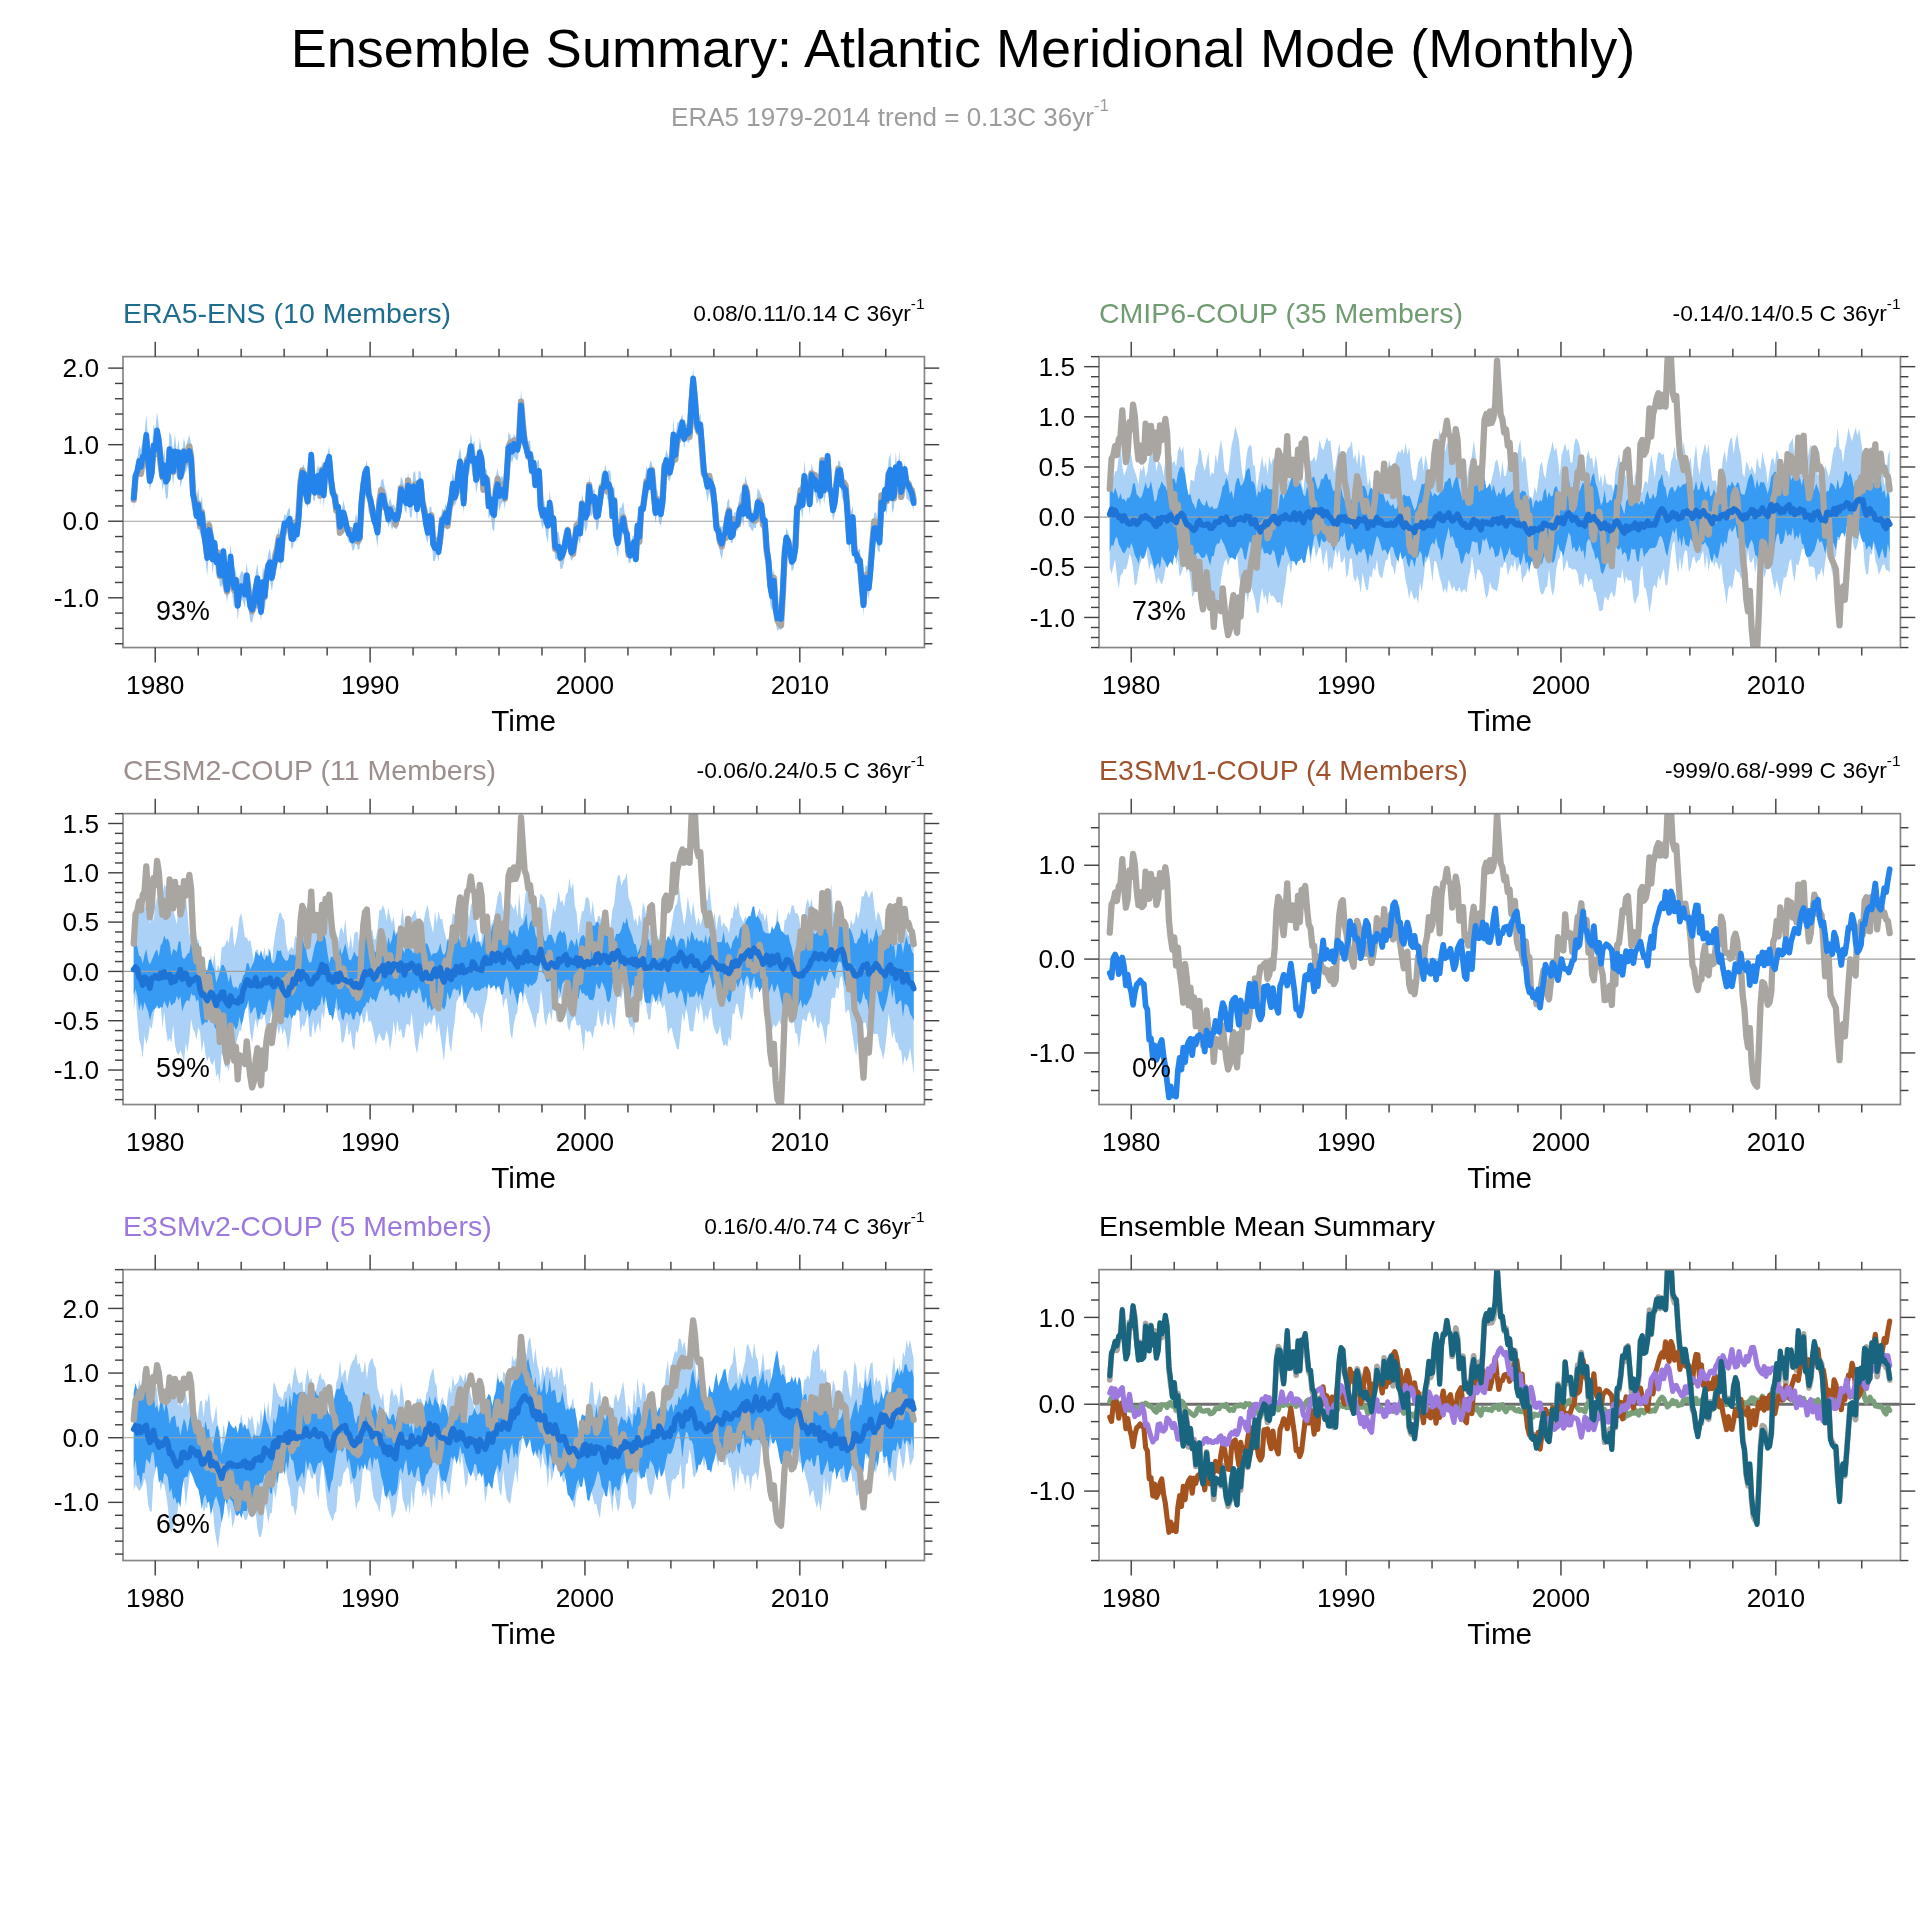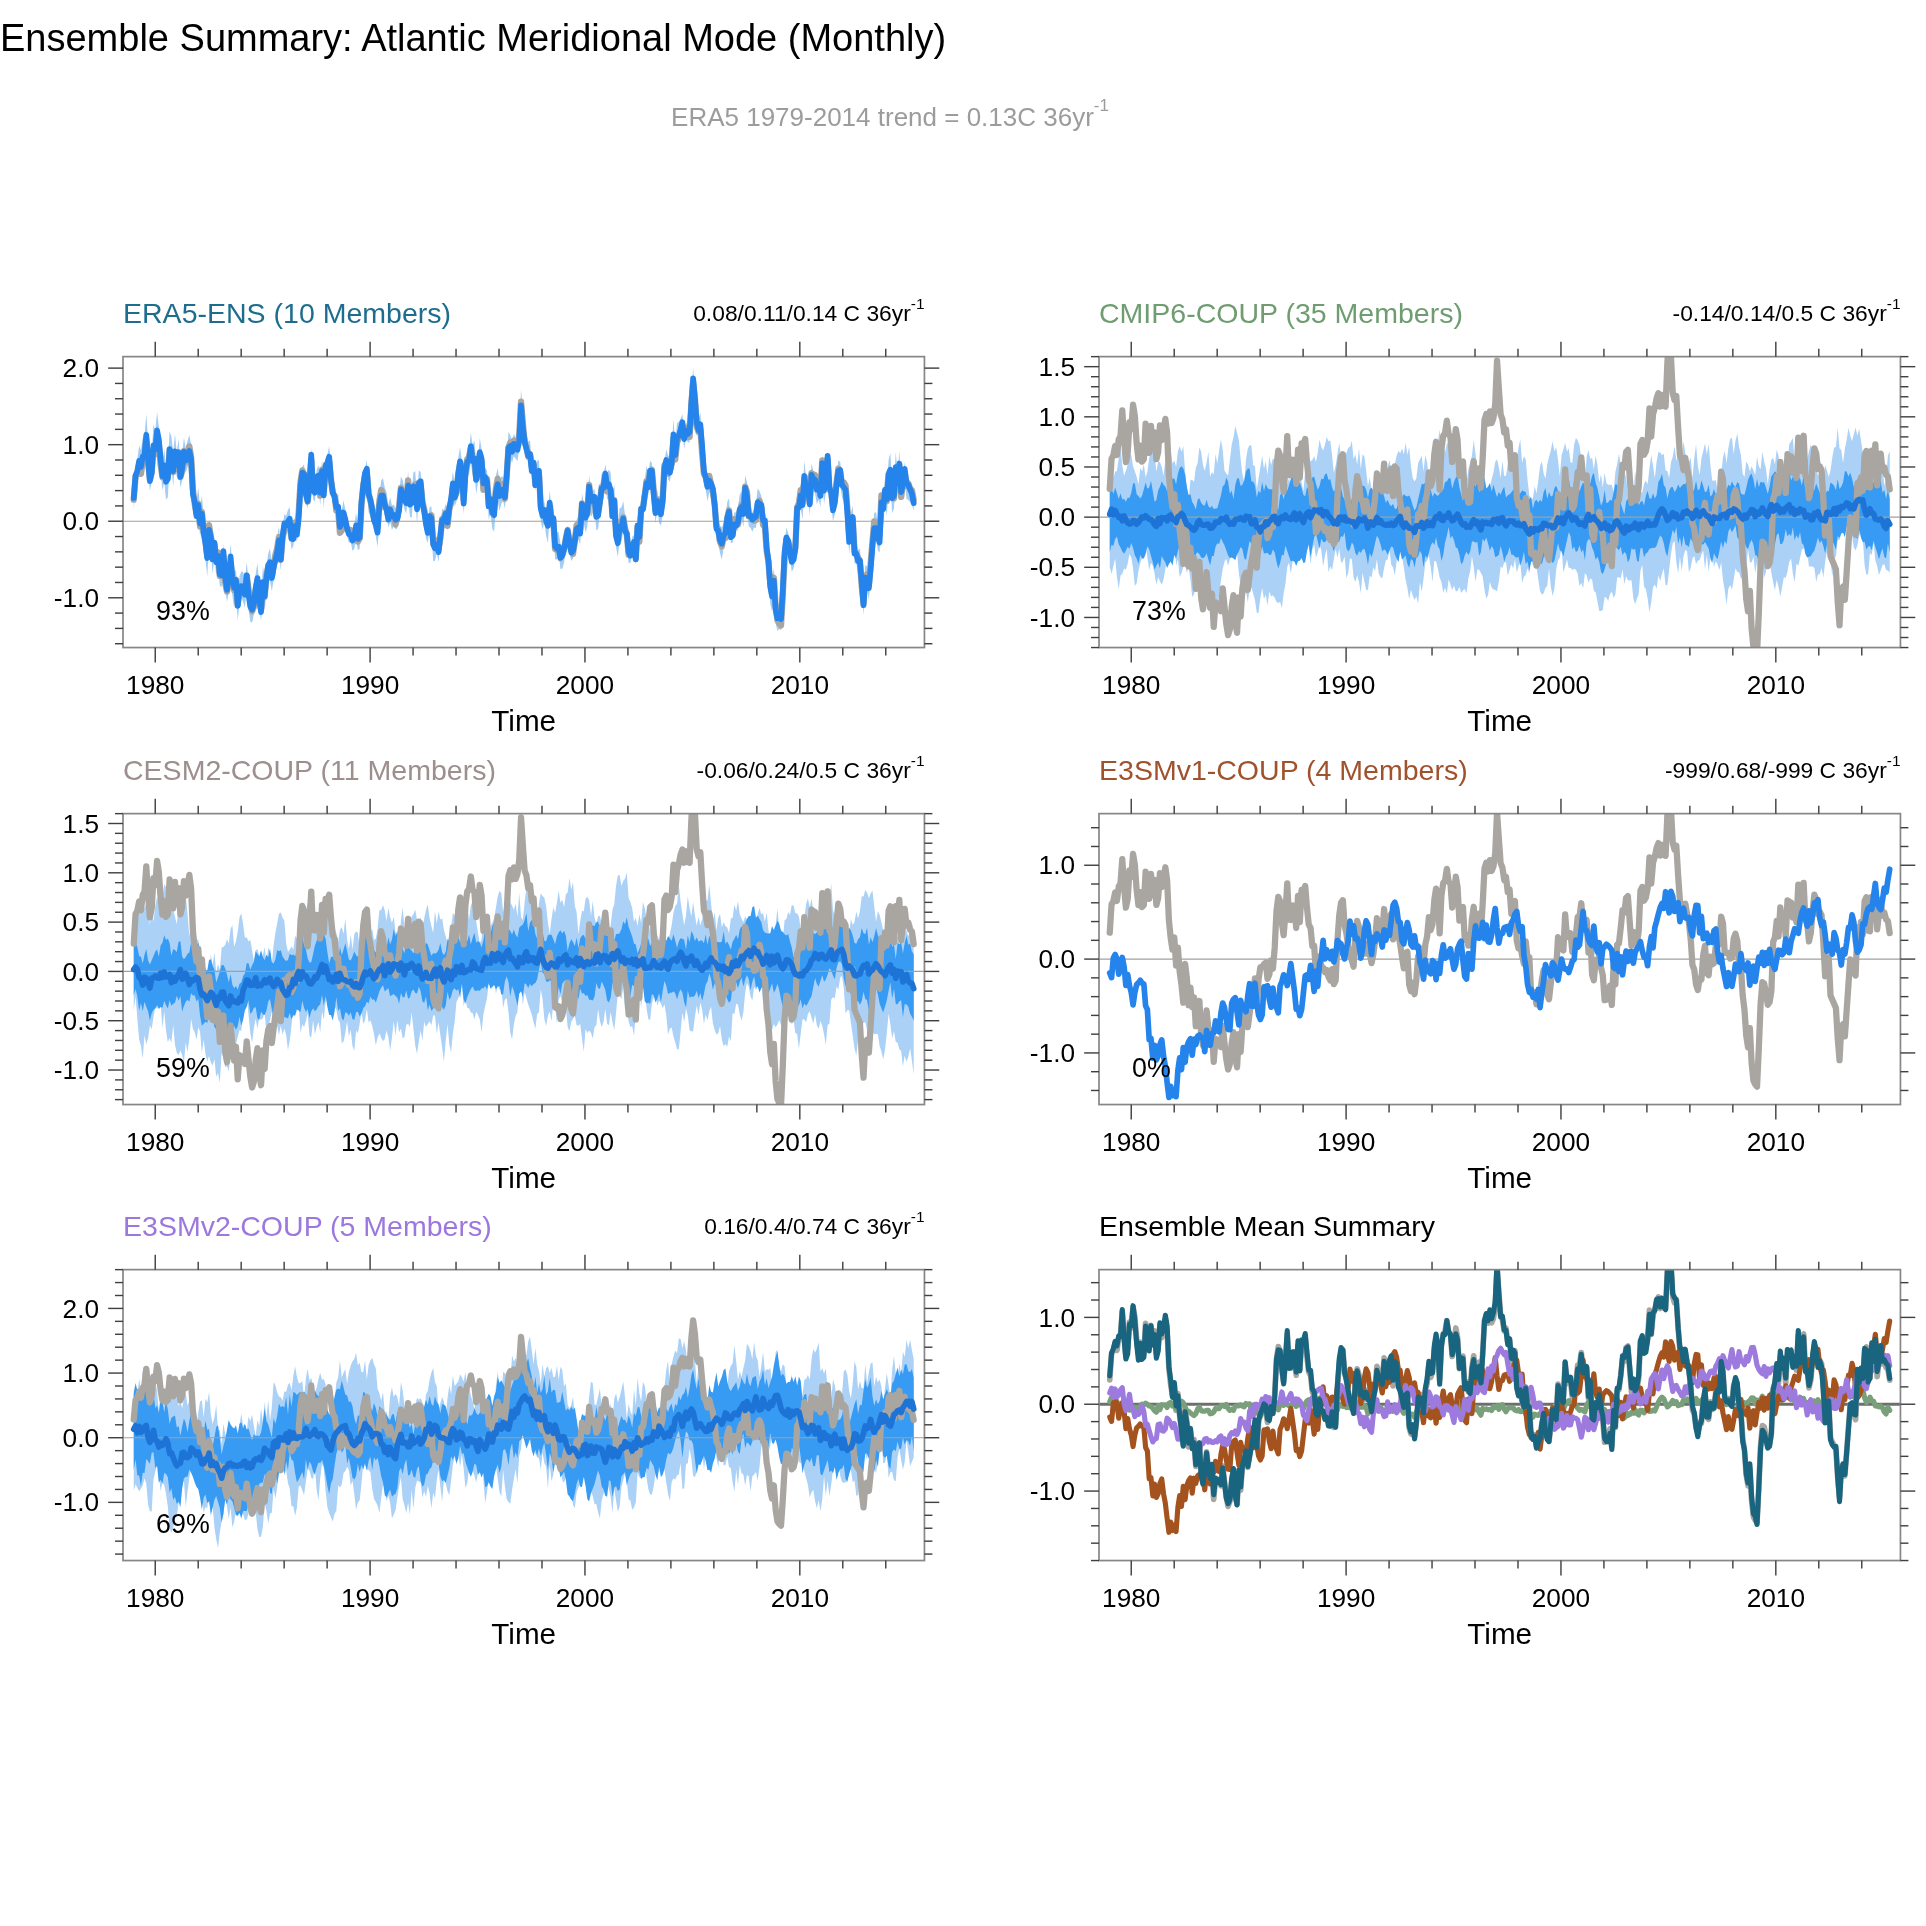--- a/index.html
+++ b/index.html
@@ -1,17 +1,17 @@
 <!DOCTYPE html>
 <html style="font-size:9px"><head>
 <meta charset="utf-8">
 <style>
   html,body{margin:0;padding:0;background:#ffffff;}
   body{width:1926px;height:1926px;position:relative;font-family:"Liberation Sans",sans-serif;}
-  .fig-title{position:absolute;top:17px;left:0;width:1926px;font-size:38px;color:#000;}
+  .fig-title{position:absolute;top:17px;left:0;width:1926px;text-align:center;font-size:54px;color:#000;}
   .fig-subtitle{position:absolute;top:96px;left:0;width:1780px;text-align:center;font-size:26px;color:#9c9c9c;}
   .fig-subtitle .sup{font-size:17px;vertical-align:15px;}
   .panel{position:absolute;width:964px;height:457px;}
   #panel-0{left:46px;top:285px;}
   #panel-1{left:1022px;top:285px;}
   #panel-2{left:46px;top:742px;}
   #panel-3{left:1022px;top:742px;}
   #panel-4{left:46px;top:1198px;}
   #panel-5{left:1022px;top:1198px;}
   svg{display:block;}

